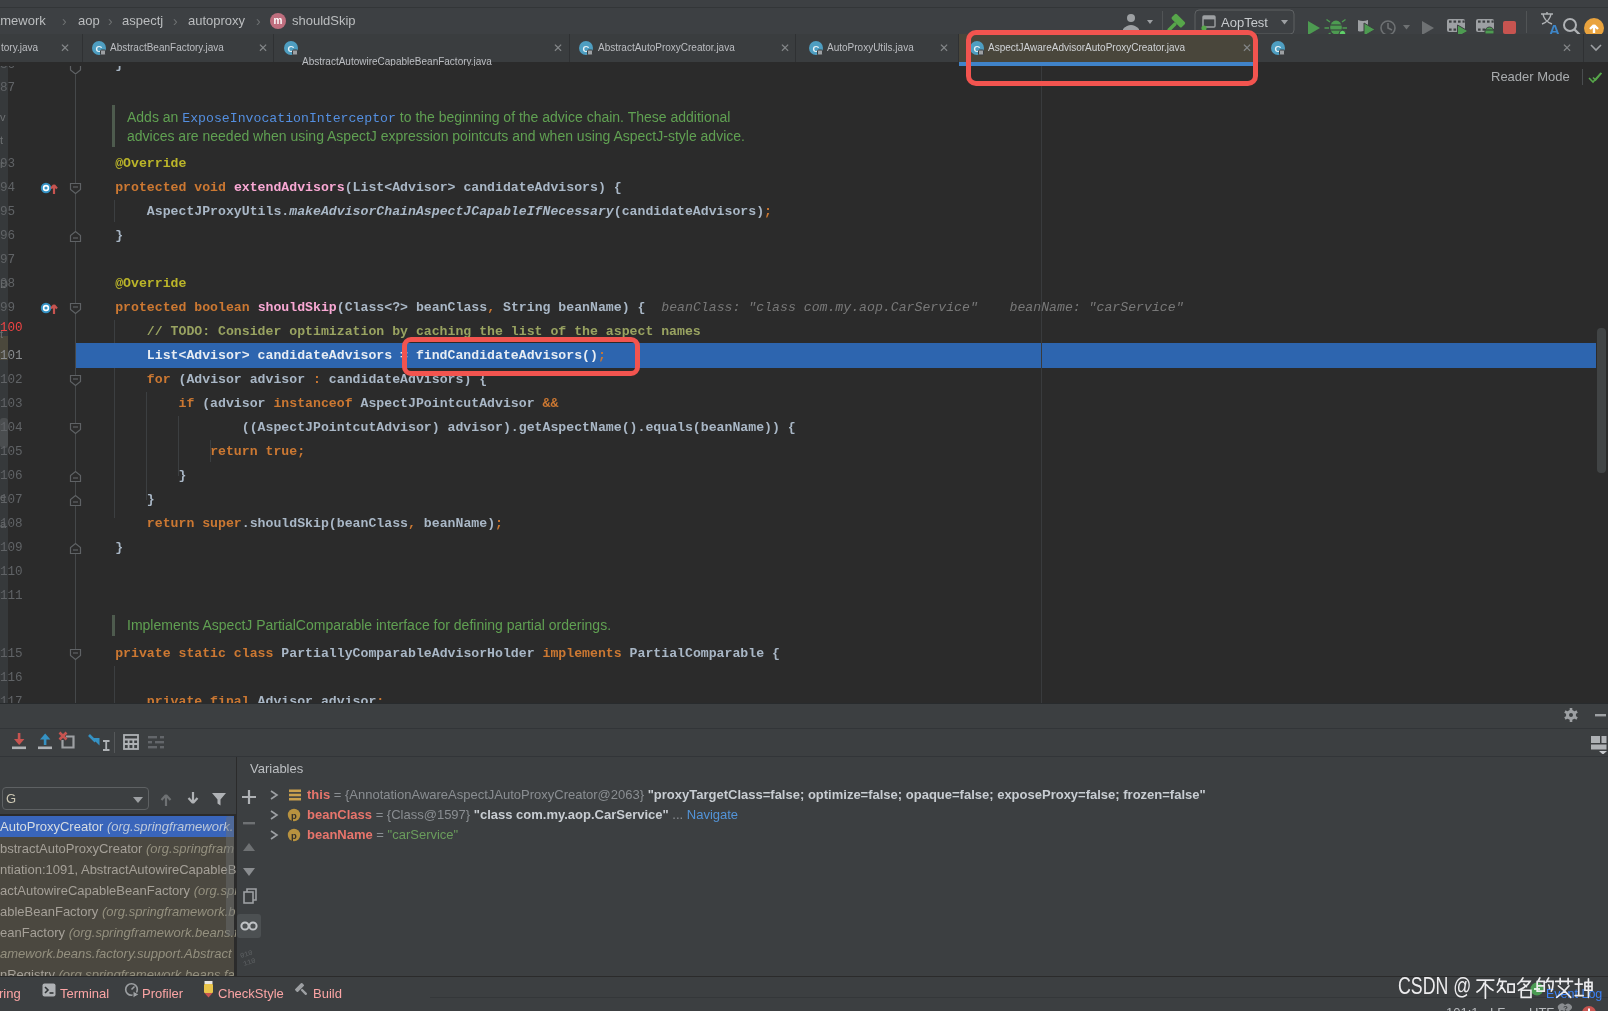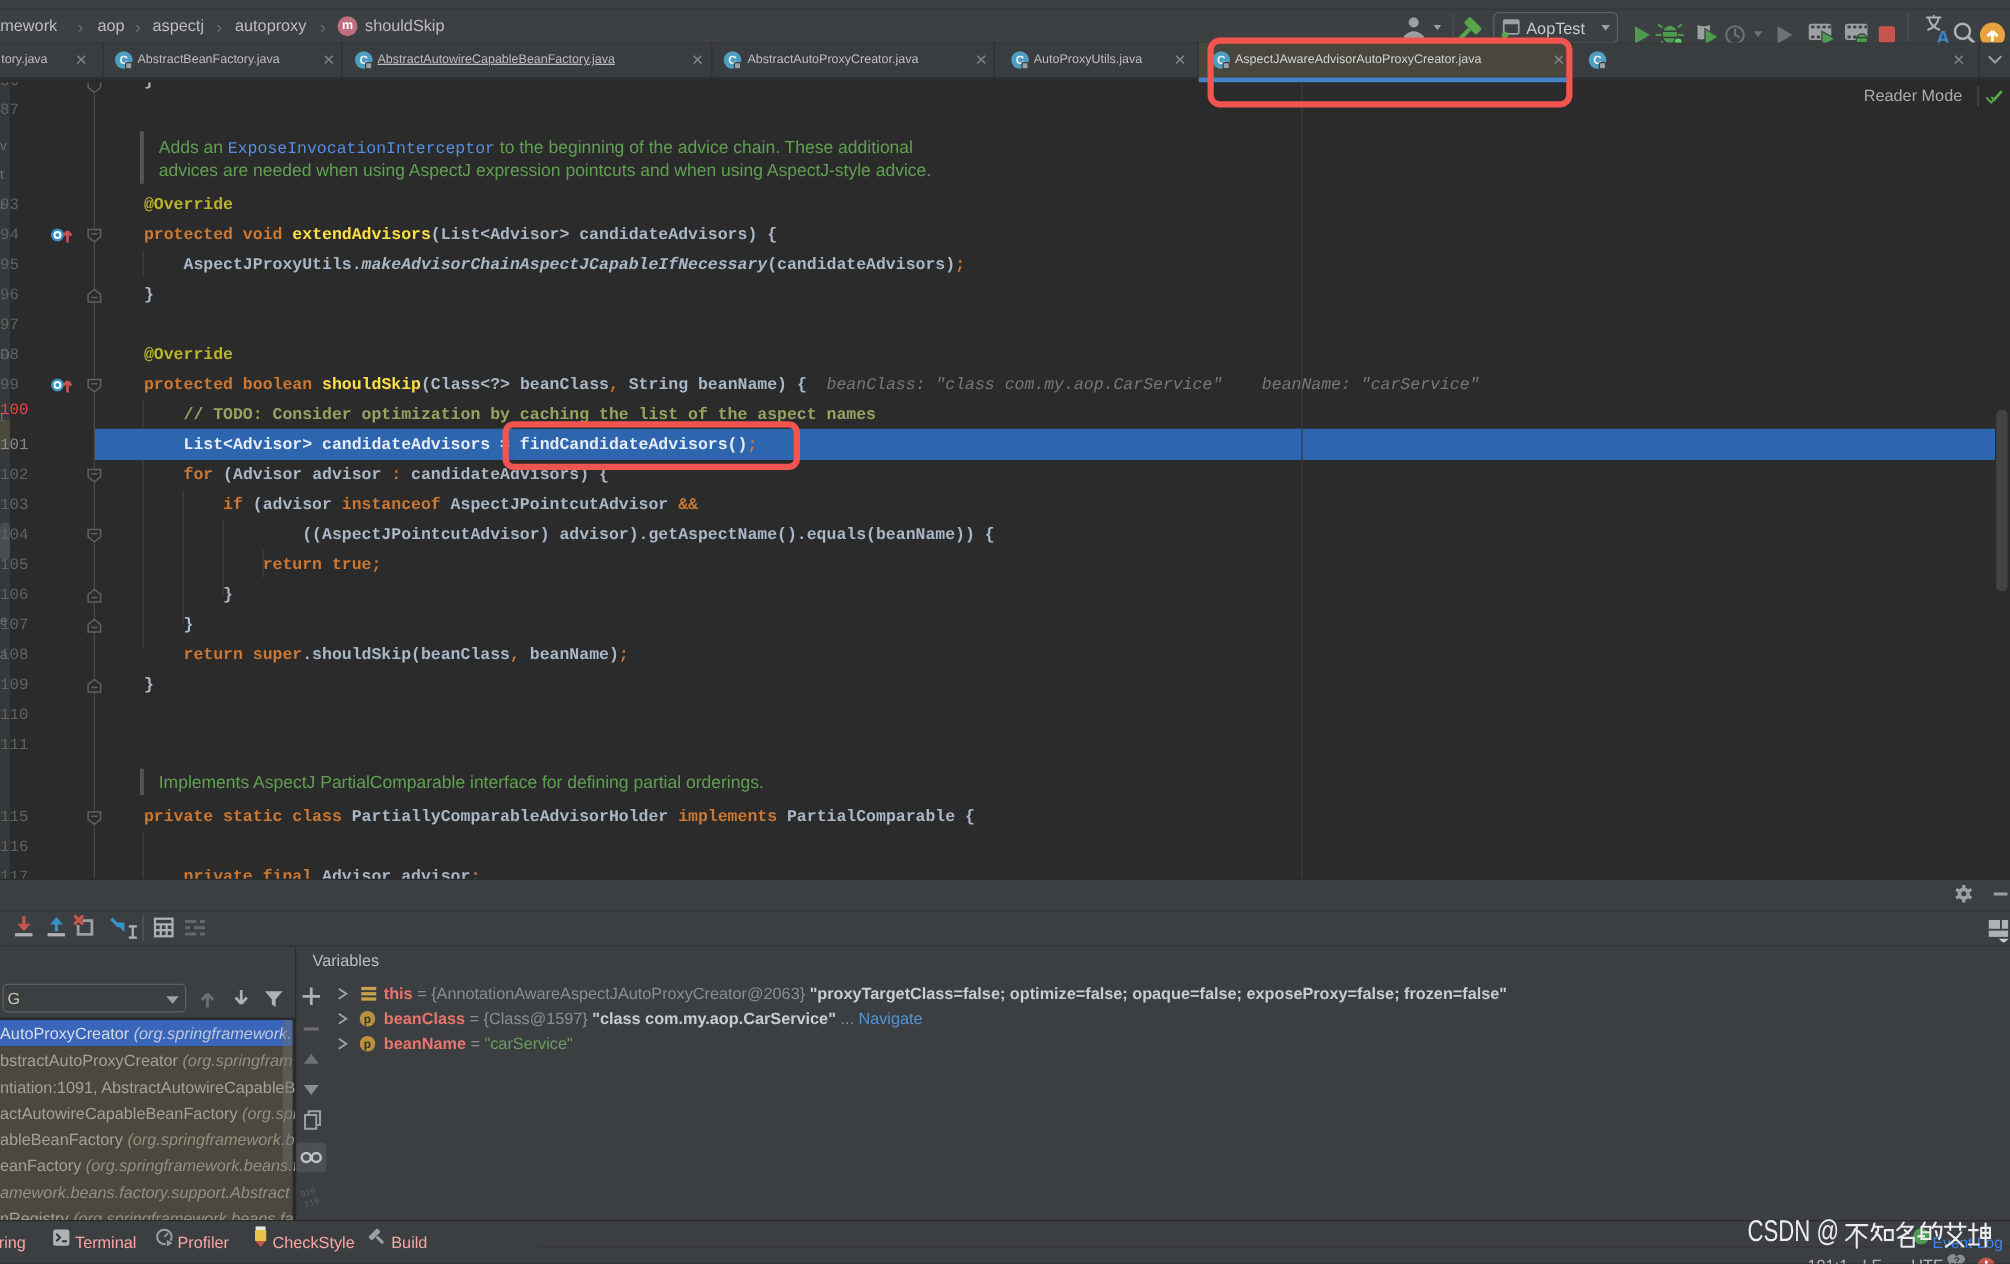--- a/index.html
+++ b/index.html
@@ -9,21 +9,21 @@
 #tabbar{left:0;top:34px;width:1608px;height:28px;background:#3a3d3f}
 .tab{position:absolute;top:0;height:28px;line-height:28px;color:#bcbec2;font-size:10px;white-space:nowrap}
 .tabsep{position:absolute;top:0;width:1px;height:28px;background:#2f3133}
 .tx{color:#848789;font-size:12px}
 .crumbtxt{color:#bbbdbf;font-size:13px;white-space:pre}
 .csep{color:#6e7173;font-size:14px}
 
 #editor{left:0;top:66px;width:1608px;height:638px;background:#2b2b2b;overflow:hidden}
 .cl{position:absolute;left:83.5px;height:24px;line-height:24px;font-family:"Liberation Mono",monospace;font-size:13.2px;font-weight:bold;white-space:pre;color:#a9b7c6}
 .ln{position:absolute;left:0;width:41px;text-align:left;height:24px;line-height:24px;font-family:"Liberation Mono",monospace;font-size:12.6px;color:#606366;font-weight:normal}
-.k{color:#cc7832}.d{color:#a9b7c6}.m{color:#fde047}.a{color:#bbb529}
+.k{color:#cc7832}.d{color:#a9b7c6}.m{color:#f9a8d4}.a{color:#bbb529}
 .td{color:#99a361}.h{color:#787878;font-style:italic;font-weight:normal}
 .w{color:#e8edf3}.si{font-style:italic}
 .doc{position:absolute;font-family:"Liberation Sans",sans-serif;font-size:14px;color:#60a052;height:19px;line-height:19px;white-space:pre;font-weight:normal}
 .lk{font-family:"Liberation Mono",monospace;color:#548fe0;font-size:13.2px}
 
 #dbg{left:0;top:704px;width:1608px;height:272px;background:#3c3f41}
 
 #status{left:0;top:976px;width:1608px;height:35px;background:#3c3f41;border-top:1px solid #2b2b2b}
 .st{position:absolute;top:0;height:26px;line-height:26px;color:#fca5a5;font-size:13px}
 .frrow{position:absolute;left:0;width:236px;height:21px;line-height:21px;font-size:13px;color:#a5a098;white-space:pre;overflow:hidden}
@@ -136,21 +136,21 @@
       <rect x="9.5" y="10" width="5" height="5" rx="1" fill="#9da0a3" stroke="#3a3d3f"></rect>
     </svg>
 <div class="tab" style="left:110px;top:34px;">AbstractBeanFactory.java</div>
 <div class="abs tx" style="left:258px;top:34px;height:28px;line-height:28px">✕</div>
 <div class="tabsep" style="left:273px;top:34px"></div>
 <svg class="abs" style="left:283px;top:40px" width="16" height="16" viewBox="0 0 16 16">
       <circle cx="8" cy="8" r="7" fill="#4e9ec1"></circle>
       <text x="8" y="11.5" text-anchor="middle" fill="#eaf4f8" font-size="9.5" font-weight="bold" font-family="Liberation Sans">C</text>
       <rect x="9.5" y="10" width="5" height="5" rx="1" fill="#9da0a3" stroke="#3a3d3f"></rect>
     </svg>
-<div class="tab" style="left:302px;top:34px;text-decoration:underline;">AbstractAutowireCapableBeanFactory.java</div>
+<div class="tab" style="left:302px;top:48px;">AbstractAutowireCapableBeanFactory.java</div>
 <div class="abs tx" style="left:553px;top:34px;height:28px;line-height:28px">✕</div>
 <div class="tabsep" style="left:569px;top:34px"></div>
 <svg class="abs" style="left:578px;top:40px" width="16" height="16" viewBox="0 0 16 16">
       <circle cx="8" cy="8" r="7" fill="#4e9ec1"></circle>
       <text x="8" y="11.5" text-anchor="middle" fill="#eaf4f8" font-size="9.5" font-weight="bold" font-family="Liberation Sans">C</text>
       <rect x="9.5" y="10" width="5" height="5" rx="1" fill="#9da0a3" stroke="#3a3d3f"></rect>
     </svg>
 <div class="tab" style="left:598px;top:34px;">AbstractAutoProxyCreator.java</div>
 <div class="abs tx" style="left:780px;top:34px;height:28px;line-height:28px">✕</div>
 <div class="tabsep" style="left:795px;top:34px"></div>

